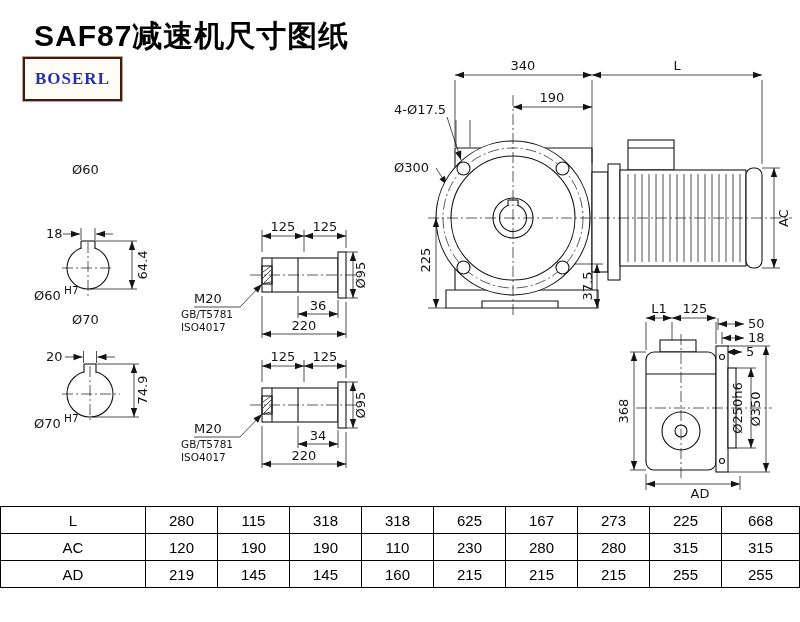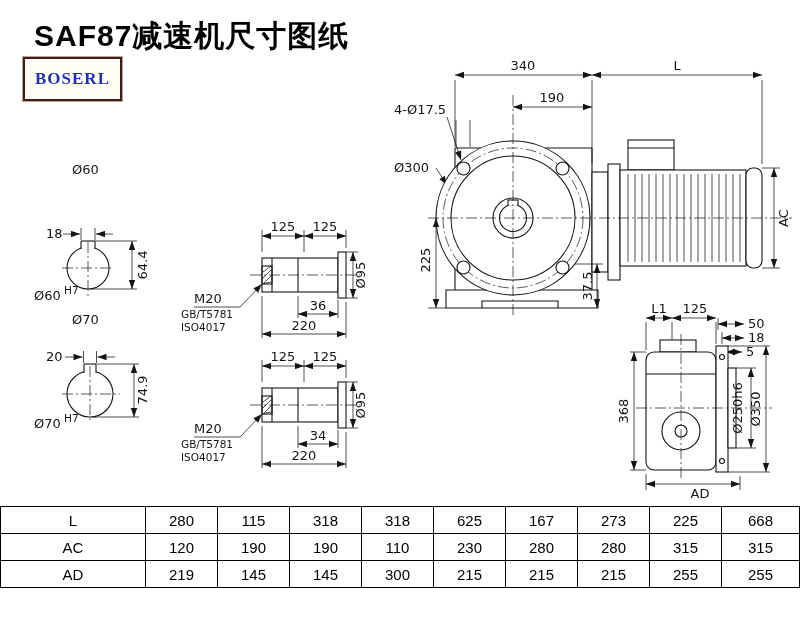--- a/index.html
+++ b/index.html
@@ -323,21 +323,21 @@
         <td>280</td>
         <td>280</td>
         <td>315</td>
         <td>315</td>
       </tr>
       <tr>
         <td>AD</td>
         <td>219</td>
         <td>145</td>
         <td>145</td>
-        <td>300</td>
+        <td>160</td>
         <td>215</td>
         <td>215</td>
         <td>215</td>
         <td>255</td>
         <td>255</td>
       </tr>
     </tbody>
   </table>
 
 </div>

